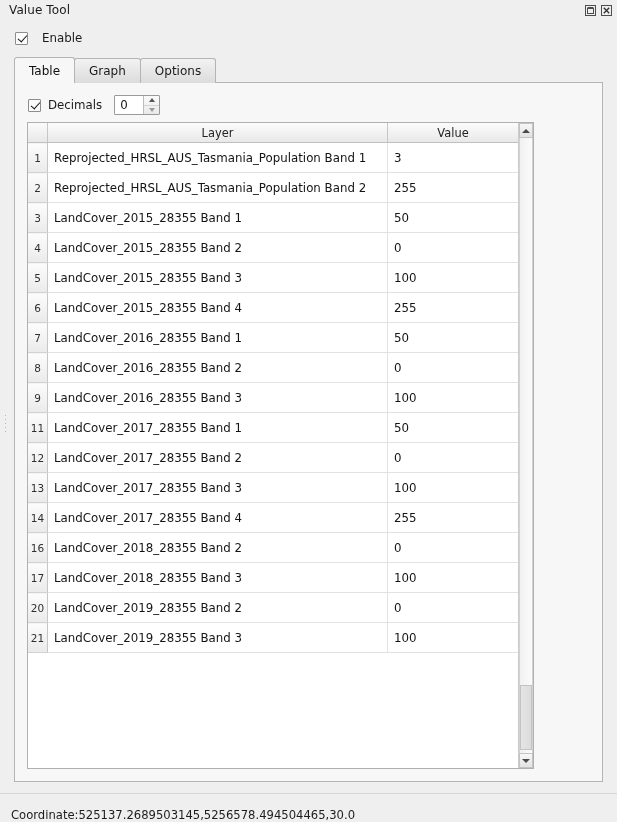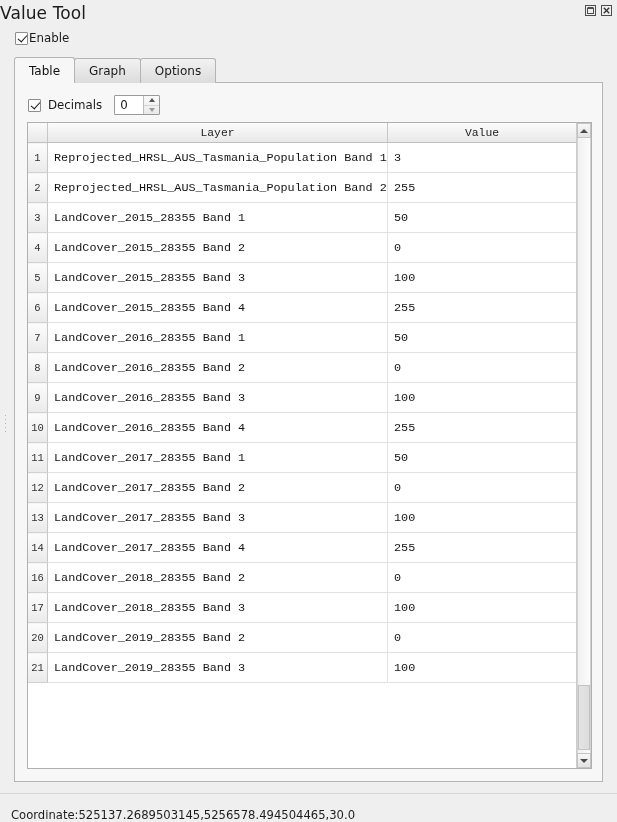--- a/index.html
+++ b/index.html
@@ -20,22 +20,22 @@
   
   .dock-titlebar {
     position: absolute;
     left: 0; top: 0;
     width: 617px; height: 22px;
     display: flex;
     align-items: center;
   }
   .dock-title {
     position: absolute;
-    left: 0; top: 3px;
-    font-size: 17px;
+    left: 9px; top: 3px;
+    font-size: 12px;
     color: #1b1b1b;
     letter-spacing: 0.1px;
   }
   .titlebar-buttons {
     position: absolute;
     right: 4px; top: 4px;
     display: flex;
     gap: 3px;
   }
   .tb-btn {
@@ -45,21 +45,21 @@
     justify-content: center;
     cursor: pointer;
   }
 
   
   .enable-row {
     position: absolute;
     left: 15px; top: 31px;
     display: flex;
     align-items: center;
-    gap: 1px;
+    gap: 14px;
   }
   .chk {
     width: 13px; height: 13px;
     border: 1px solid #8d8d8d;
     background: #fcfcfc;
     border-radius: 1px;
     box-sizing: border-box;
     position: relative;
     flex: none;
     cursor: pointer;
@@ -180,27 +180,26 @@
     width: 0; height: 0;
     border-left: 3.5px solid transparent;
     border-right: 3.5px solid transparent;
     border-top: 4px solid #9b9b9b;
   }
 
   
   .table-frame {
     position: absolute;
     left: 12px; top: 39px;
-    width: 565px; height: 647px;
+    width: 507px; height: 647px;
     border: 1px solid #b0b0b0;
     background: #ffffff;
     box-sizing: border-box;
     overflow: hidden;
     display: flex;
-    font-family: Liberation Mono, monospace;
   }
   .table-scrollarea {
     flex: 1;
     overflow: hidden;
     position: relative;
   }
   table.vt {
     border-collapse: collapse;
     table-layout: fixed;
     width: 100%;
@@ -435,25 +434,20 @@
               <td class="rownum">8</td>
               <td class="layer">LandCover_2016_28355 Band 2</td>
               <td class="val">0</td>
             </tr>
             <tr>
               <td class="rownum">9</td>
               <td class="layer">LandCover_2016_28355 Band 3</td>
               <td class="val">100</td>
             </tr>
             <tr>
-              <td class="rownum">10</td>
-              <td class="layer">LandCover_2016_28355 Band 4</td>
-              <td class="val">255</td>
-            </tr>
-            <tr>
               <td class="rownum">11</td>
               <td class="layer">LandCover_2017_28355 Band 1</td>
               <td class="val">50</td>
             </tr>
             <tr>
               <td class="rownum">12</td>
               <td class="layer">LandCover_2017_28355 Band 2</td>
               <td class="val">0</td>
             </tr>
             <tr>

